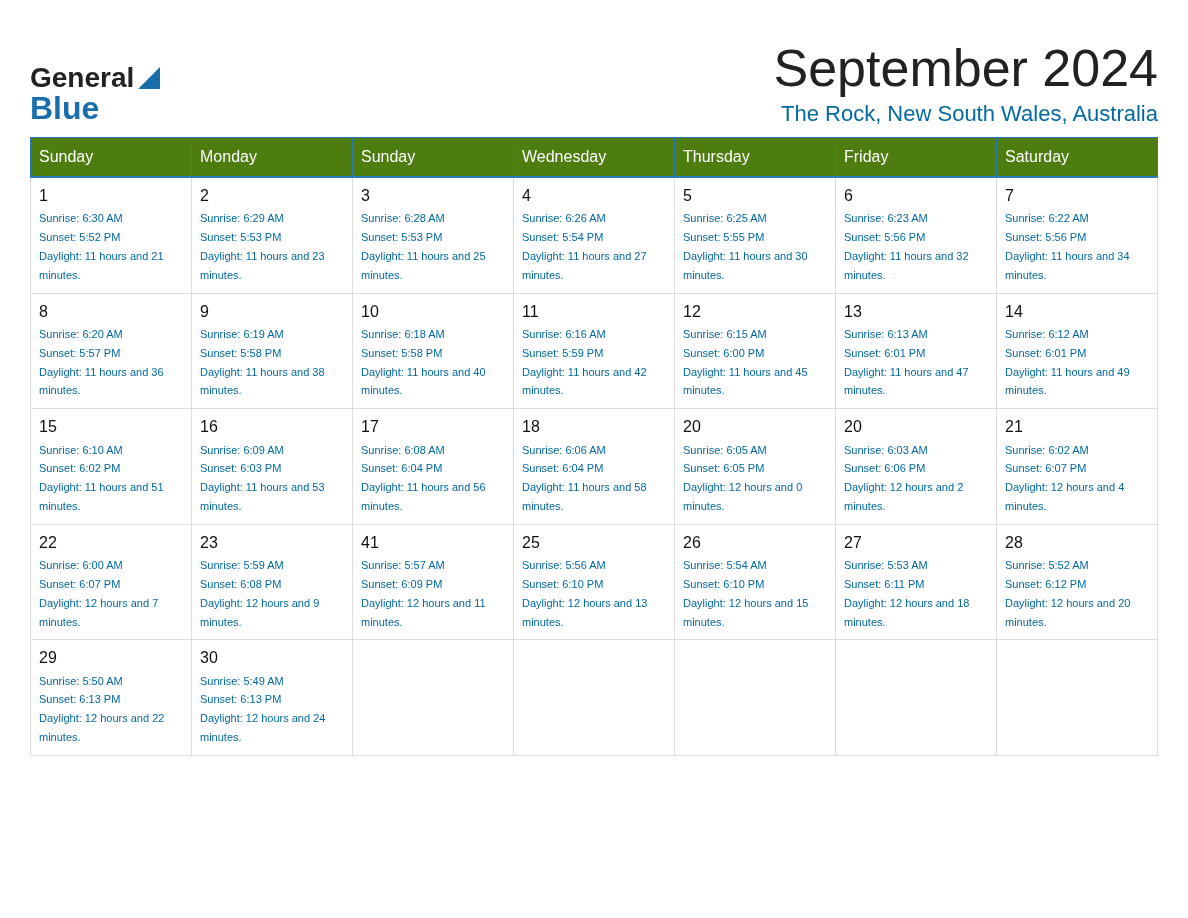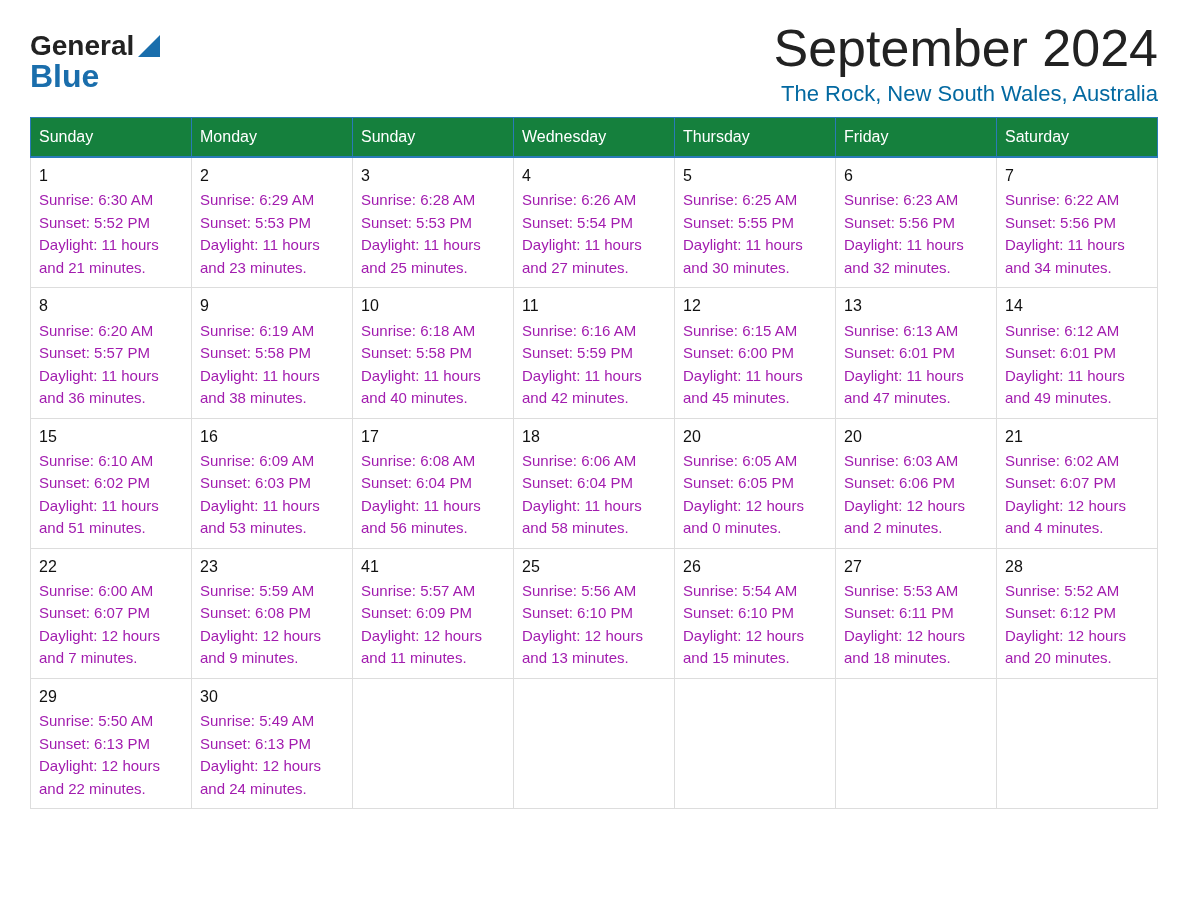--- a/index.html
+++ b/index.html
@@ -7,22 +7,23 @@
       font-family: Arial, sans-serif;
       background: #fff;
       color: #222;
       width: 1188px;
       min-height: 918px;
       padding: 20px 30px;
     }
     .header-area {
       display: flex;
       justify-content: space-between;
-      align-items: center;
+      align-items: flex-end;
       margin-bottom: 10px;
+      margin-top: 20px;
     }
     .logo {
       display: flex;
       flex-direction: column;
       align-items: flex-start;
     }
     .title-area {
       text-align: right;
     }
     .calendar-title {
@@ -35,21 +36,21 @@
       font-size: 22px;
       color: #0369a1;
       margin-top: 4px;
     }
     .calendar-table {
       width: 100%;
       border-collapse: collapse;
       margin-top: 8px;
     }
     .calendar-table th {
-      background-color: #15803d;
+      background-color: #4d7c0f;
       color: #fff;
       padding: 10px 8px;
       text-align: left;
       font-size: 16px;
       font-weight: normal;
       border: 1px solid #2a7ab8;
     }
     .calendar-table td {
       vertical-align: top;
       padding: 6px 8px 8px 8px;
@@ -69,22 +70,22 @@
       border-top: none;
     }
     .day-number {
       font-size: 16px;
       font-weight: normal;
       display: block;
       margin-bottom: 2px;
       color: #111;
     }
     .day-info {
-      font-size: 15px;
-      color: #a21caf;
+      font-size: 11px;
+      color: #0369a1;
       line-height: 1.5;
     }
     .empty-cell {
       background: #fff;
     }
   </style>
 </head>
 <body>
 
 <div class="header-area">

